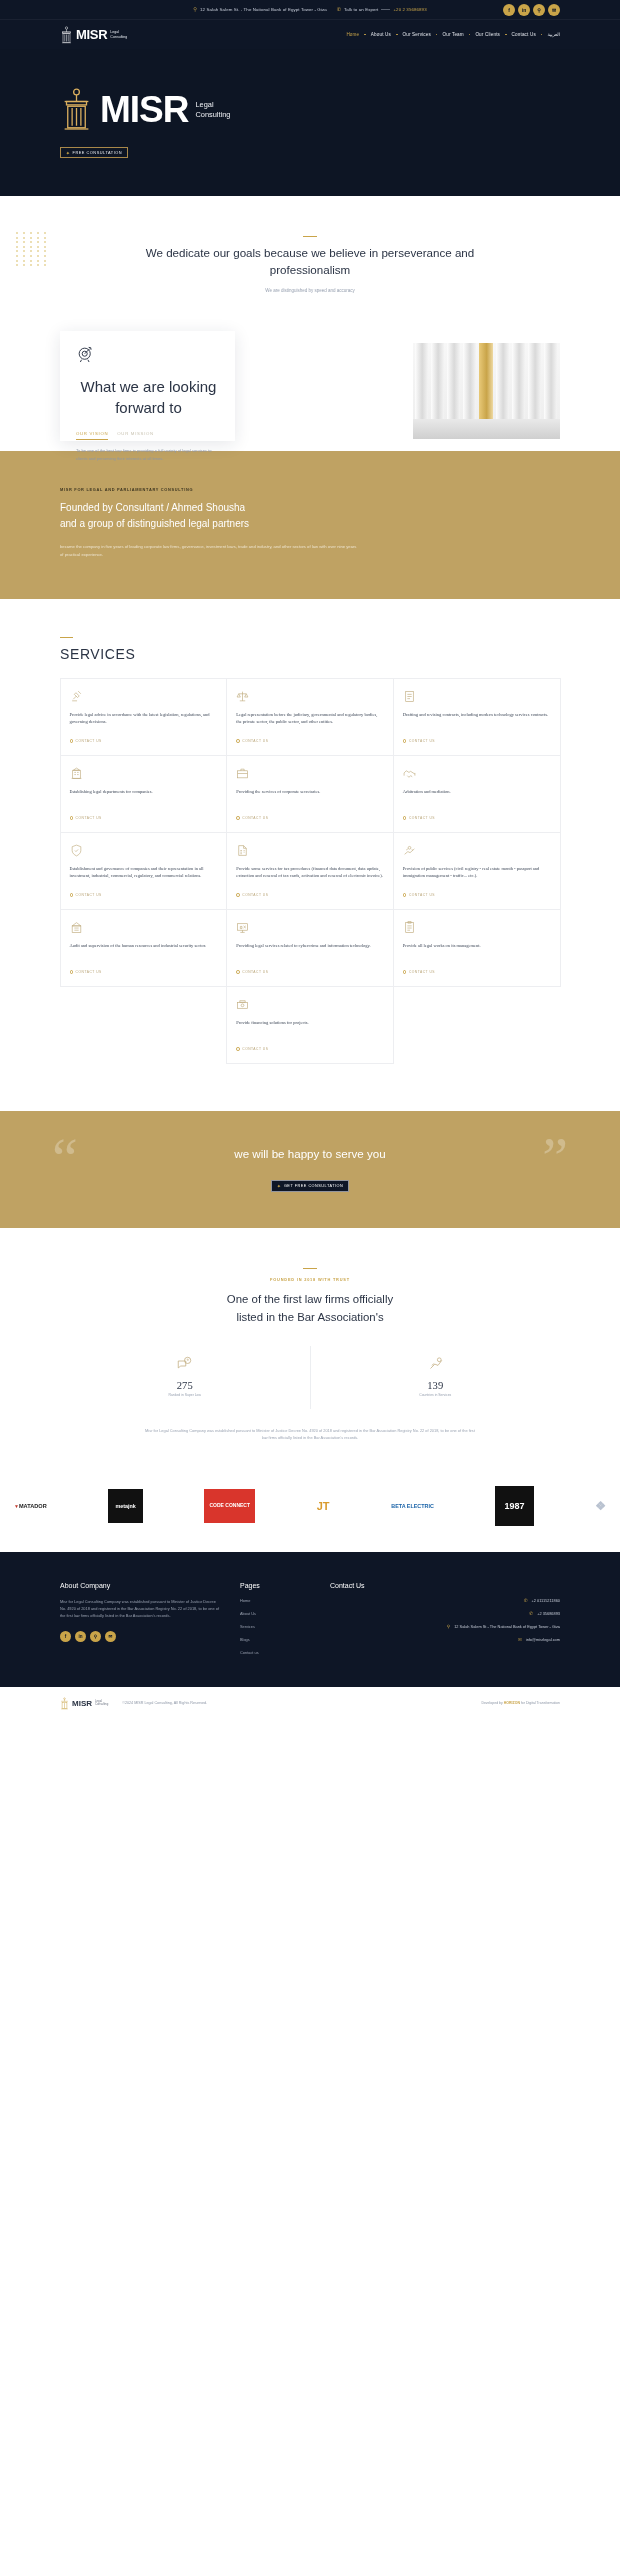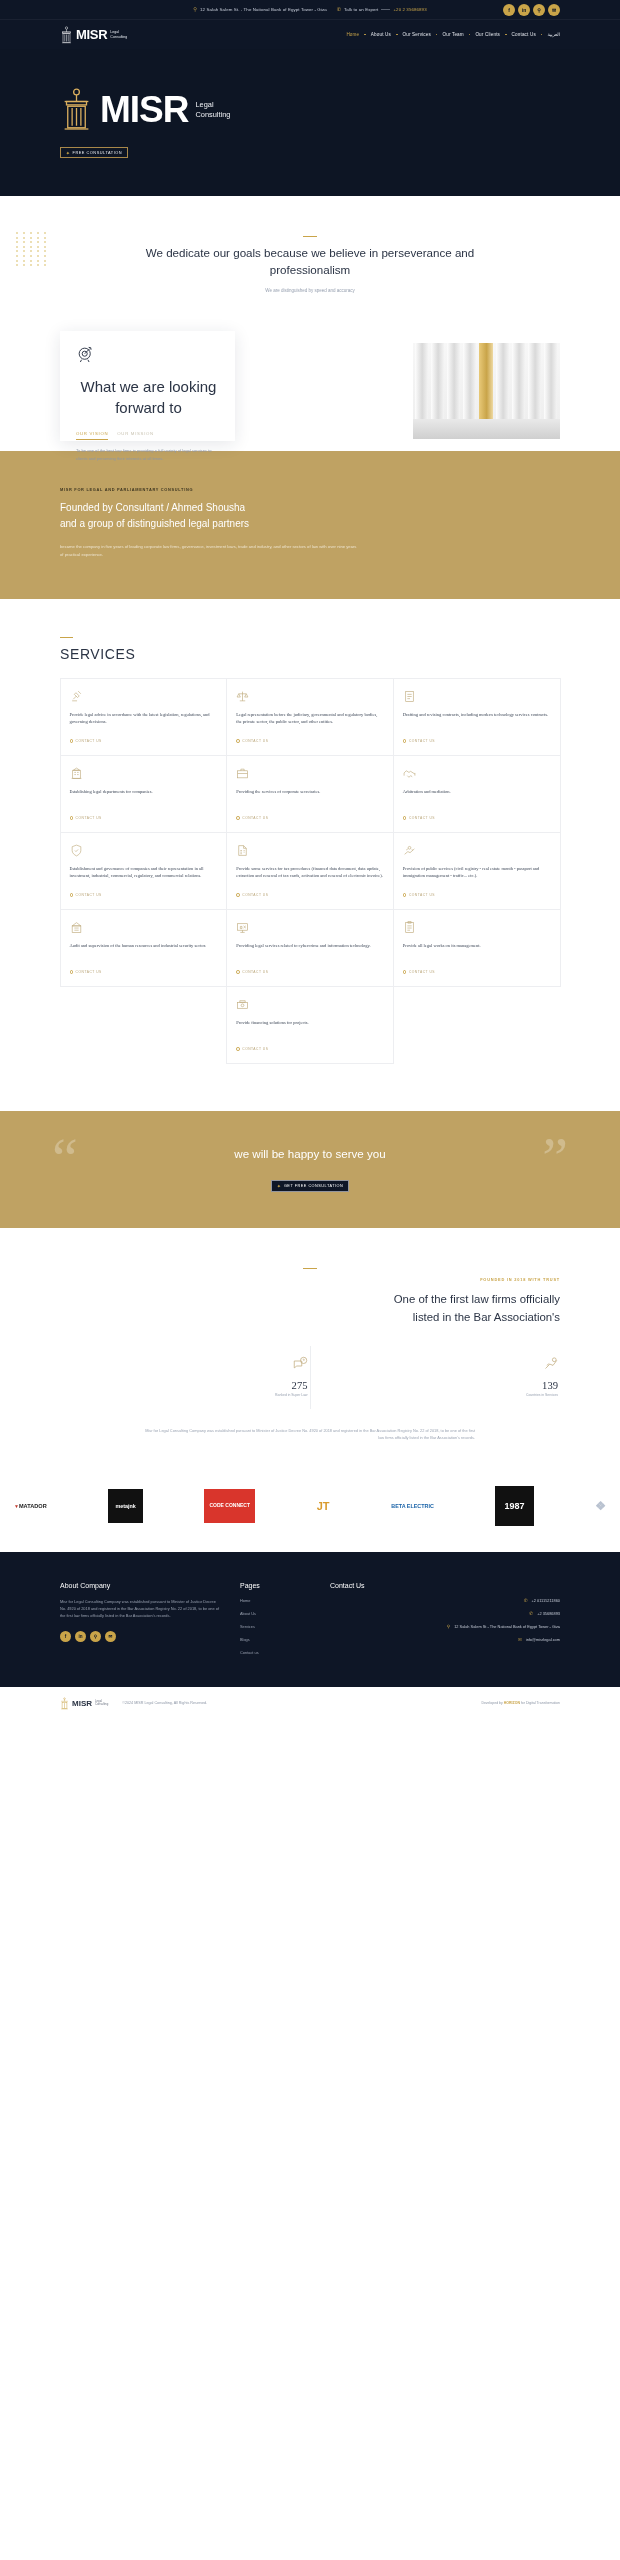--- a/index.html
+++ b/index.html
@@ -125,21 +125,21 @@
   .cta-h { font-size:11.6px; color:#fff; line-height:1.62; font-weight:400; }
   .cta-btn {
     margin:16px auto 0; width:78px; height:12px;
     border:1px solid rgba(255,255,255,.55); background:#0e1626;
     display:flex; align-items:center; justify-content:center; gap:2.5px;
     font-size:3.8px; color:#fff; letter-spacing:.5px;
   }
   .cta-btn .plus { color:#c9a449; font-size:5px; }
 
   
-  .bar { background:#fff; padding:40px 60px 34px; text-align:right; }
+  .bar { background:#fff; padding:40px 60px 34px; text-align:center; }
   .bar-kick { font-size:3.9px; color:#c9a449; letter-spacing:.8px; font-weight:bold; margin-bottom:9px; }
   .bar-h { font-size:11.4px; color:#2b3445; line-height:1.52; font-weight:400; }
   .stats { display:flex; margin-top:20px; }
   .stat { flex:1; border-right:1px solid #eceef1; padding:10px 2px 12px; }
   .stat:last-child { border-right:0; }
   .st-ico { width:15px; height:15px; margin:0 auto 5px; }
   .st-n { font-size:10.6px; color:#2b3445; font-family:"Liberation Serif", serif; }
   .st-l { font-size:3.4px; color:#98a1b0; margin-top:2px; }
   .bar-note { margin-top:18px; font-size:3.9px; color:#9aa3b2; line-height:1.85; max-width:330px; margin-left:auto; margin-right:auto; }
 

